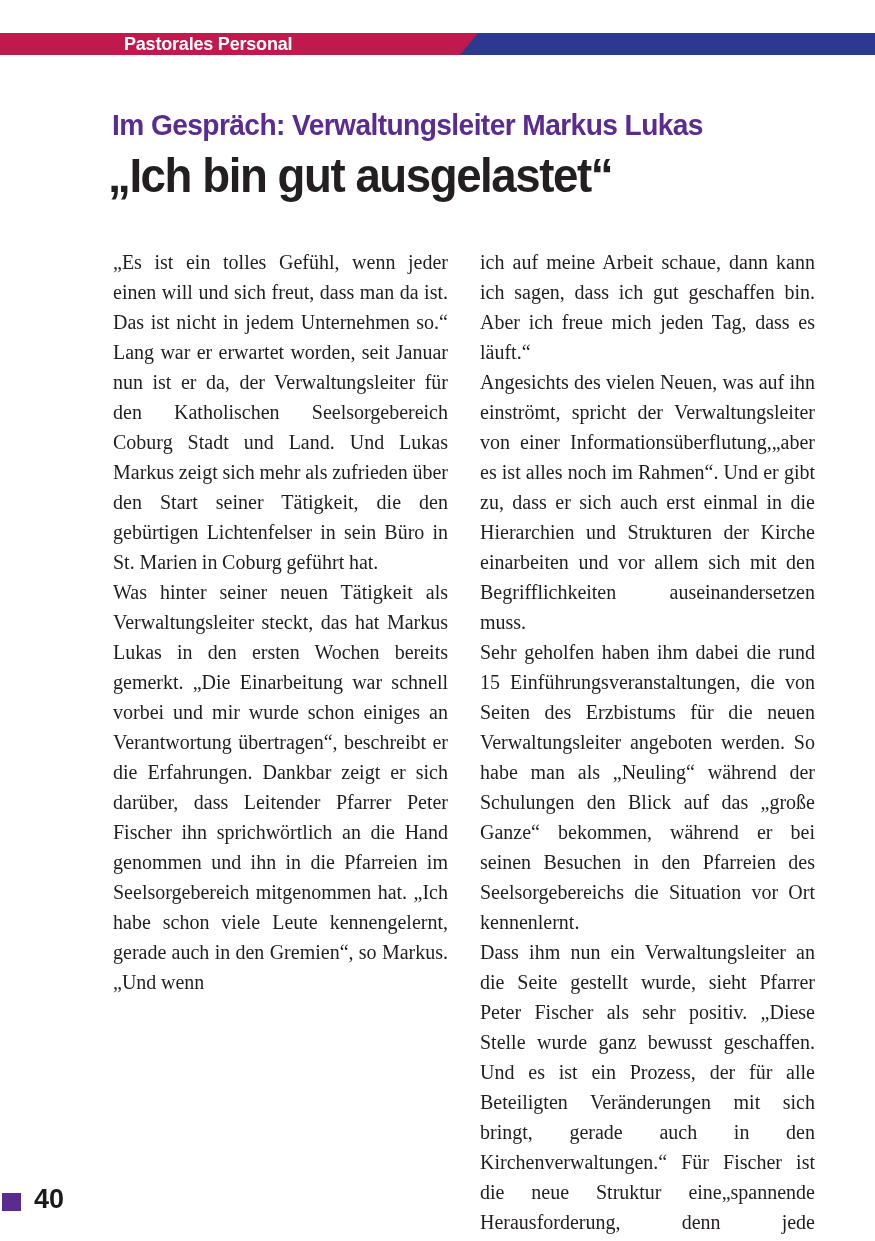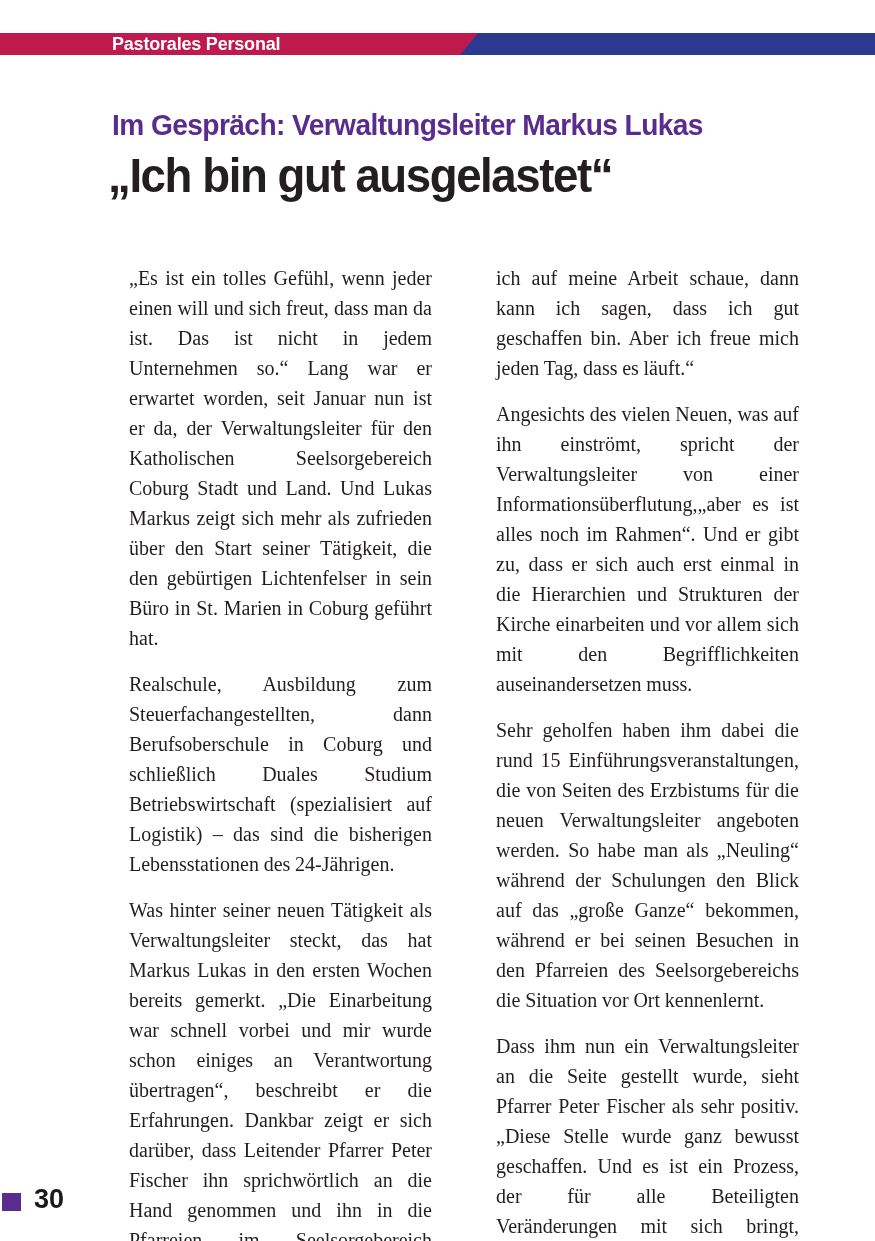--- a/index.html
+++ b/index.html
@@ -15,21 +15,21 @@
 
   
   .band{position:absolute;top:33px;left:0;width:875px;height:22px;}
   .band-blue{position:absolute;top:0;left:440px;right:0;height:22px;background:#2b3990;}
   .band-red{
     position:absolute;top:0;left:0;width:478px;height:22px;
     background:#be1a4d;
     clip-path:polygon(0 0, 478px 0, 460px 22px, 0 22px);
   }
   .band-label{
-    position:absolute;left:112px;top:0;
+    position:absolute;left:124px;top:0;
     font-family:"Liberation Sans", sans-serif;
     font-weight:bold;font-size:18px;line-height:22px;
     color:#ffffff;letter-spacing:-0.2px;white-space:nowrap;
   }
 
   .kicker{
     position:absolute;left:112px;top:108px;width:720px;
     font-family:"Liberation Sans", sans-serif;
     font-weight:bold;font-size:29px;line-height:34px;
     color:#5b2c8f;letter-spacing:-0.6px;white-space:nowrap;
@@ -44,21 +44,21 @@
     transform:scaleX(0.95);transform-origin:left center;
     margin:0;
   }
 
   .columns{
     position:absolute;left:113px;top:247px;width:702px;
     display:flex;gap:32px;
   }
   .col{width:335px;}
   .col p{
-    margin:16px;
+    margin:0;
     font-size:20px;line-height:30px;
     text-align:justify;
     hyphens:auto;-webkit-hyphens:auto;
     word-spacing:-0.3px;
   }
 
   .footer-pagenum{
     position:absolute;left:0;top:1184px;height:30px;
   }
   .pagenum-square{
@@ -82,29 +82,28 @@
     <span class="band-label">Pastorales Personal</span>
   </div>
 
   <h2 class="kicker">Im Gespräch: Verwaltungsleiter Markus Lukas</h2>
 
   <h1 class="title">„Ich bin gut ausgelastet“</h1>
 
   <div class="columns">
     <div class="col">
       <p>„Es ist ein tolles Gefühl, wenn jeder einen will und sich freut, dass man da ist. Das ist nicht in jedem Unternehmen so.“ Lang war er erwartet worden, seit Januar nun ist er da, der Verwaltungsleiter für den Katholischen Seelsorgebereich Coburg Stadt und Land. Und Lukas Markus zeigt sich mehr als zufrieden über den Start seiner Tätigkeit, die den gebürtigen Lichtenfelser in sein Büro in St. Marien in Coburg geführt hat.</p>
-      <p>Realschule, Ausbildung zum Steuerfachangestellten, dann Berufsoberschule in Coburg und schließlich Duales Studium Betriebswirtschaft (spezialisiert auf Logistik) – das sind die bisherigen Lebensstationen des 24-Jährigen.</p>
       <p>Was hinter seiner neuen Tätigkeit als Verwaltungsleiter steckt, das hat Markus Lukas in den ersten Wochen bereits gemerkt. „Die Einarbeitung war schnell vorbei und mir wurde schon einiges an Verantwortung übertragen“, beschreibt er die Erfahrungen. Dankbar zeigt er sich darüber, dass Leitender Pfarrer Peter Fischer ihn sprichwörtlich an die Hand genommen und ihn in die Pfarreien im Seelsorgebereich mitgenommen hat. „Ich habe schon viele Leute kennengelernt, gerade auch in den Gremien“, so Markus. „Und wenn</p>
     </div>
     <div class="col">
       <p>ich auf meine Arbeit schaue, dann kann ich sagen, dass ich gut geschaffen bin. Aber ich freue mich jeden Tag, dass es läuft.“</p>
       <p>Angesichts des vielen Neuen, was auf ihn einströmt, spricht der Verwaltungsleiter von einer Informationsüberflutung,„aber es ist alles noch im Rahmen“. Und er gibt zu, dass er sich auch erst einmal in die Hierarchien und Strukturen der Kirche einarbeiten und vor allem sich mit den Begrifflichkeiten auseinandersetzen muss.</p>
       <p>Sehr geholfen haben ihm dabei die rund 15 Einführungsveranstaltungen, die von Seiten des Erzbistums für die neuen Verwaltungsleiter angeboten werden. So habe man als „Neuling“ während der Schulungen den Blick auf das „große Ganze“ bekommen, während er bei seinen Besuchen in den Pfarreien des Seelsorgebereichs die Situation vor Ort kennenlernt.</p>
       <p>Dass ihm nun ein Verwaltungsleiter an die Seite gestellt wurde, sieht Pfarrer Peter Fischer als sehr positiv. „Diese Stelle wurde ganz bewusst geschaffen. Und es ist ein Prozess, der für alle Beteiligten Veränderungen mit sich bringt, gerade auch in den Kirchenverwaltungen.“ Für Fischer ist die neue Struktur eine„spannende Herausforderung, denn jede Kirchenverwaltung</p>
     </div>
   </div>
 
   <div class="footer-pagenum">
     <span class="pagenum-square"></span>
-    <span class="pagenum">30</span>
+    <span class="pagenum">40</span>
   </div>
 
 </div>
 
 </body></html>

